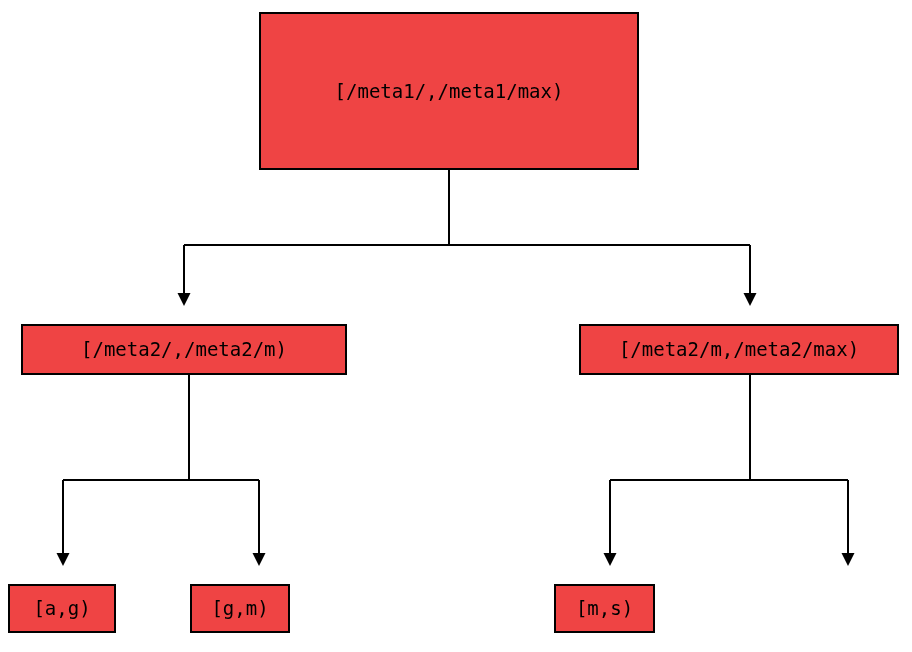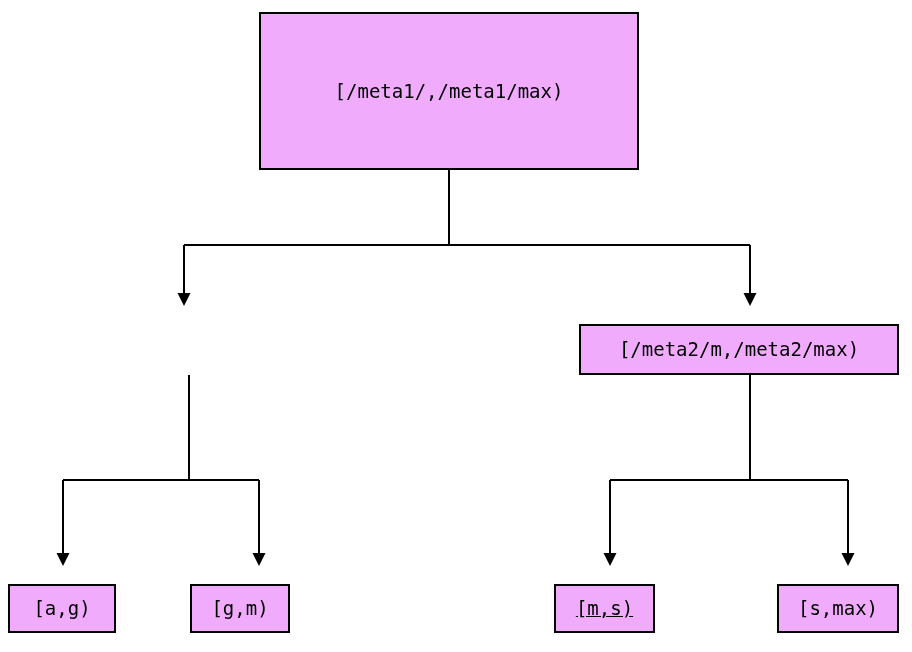--- a/index.html
+++ b/index.html
@@ -23,21 +23,21 @@
     position: absolute;
     left: 0;
     top: 0;
     width: 912px;
     height: 652px;
   }
   .node-box {
     position: absolute;
     box-sizing: border-box;
     border: 2px solid #000000;
-    background: #f0abfc;
+    background: #ef4444;
     display: flex;
     align-items: center;
     justify-content: center;
     z-index: 2;
   }
   .node-label {
     font-family: "DejaVu Sans Mono", "Liberation Mono", monospace;
     font-size: 19px;
     line-height: 1;
     letter-spacing: 0px;
@@ -82,34 +82,34 @@
     <path class="edge-line" d="M 610 480 L 610 554"></path>
     <path class="edge-line" d="M 848 480 L 848 554"></path>
     <polygon class="arrow-head" points="603.5,553 616.5,553 610,566"></polygon>
     <polygon class="arrow-head" points="841.5,553 854.5,553 848,566"></polygon>
   </svg>
 
   <div class="node-box" style="left:259px; top:12px; width:380px; height:158px;">
     <span class="node-label">[/meta1/,/meta1/max)</span>
   </div>
 
+  <div class="node-box" style="left:21px; top:324px; width:326px; height:51px;">
+    <span class="node-label">[/meta2/,/meta2/m)</span>
+  </div>
 
   <div class="node-box" style="left:579px; top:324px; width:320px; height:51px;">
     <span class="node-label">[/meta2/m,/meta2/max)</span>
   </div>
 
   <div class="node-box" style="left:8px; top:584px; width:108px; height:49px;">
     <span class="node-label">[a,g)</span>
   </div>
 
   <div class="node-box" style="left:190px; top:584px; width:100px; height:49px;">
     <span class="node-label">[g,m)</span>
   </div>
 
-  <div class="node-box" style="left:554px; top:584px; width:101px; height:49px;text-decoration:underline;">
+  <div class="node-box" style="left:554px; top:584px; width:101px; height:49px;">
     <span class="node-label">[m,s)</span>
   </div>
 
-  <div class="node-box" style="left:777px; top:584px; width:122px; height:49px;">
-    <span class="node-label">[s,max)</span>
-  </div>
 
 </div>
 
 </body></html>

